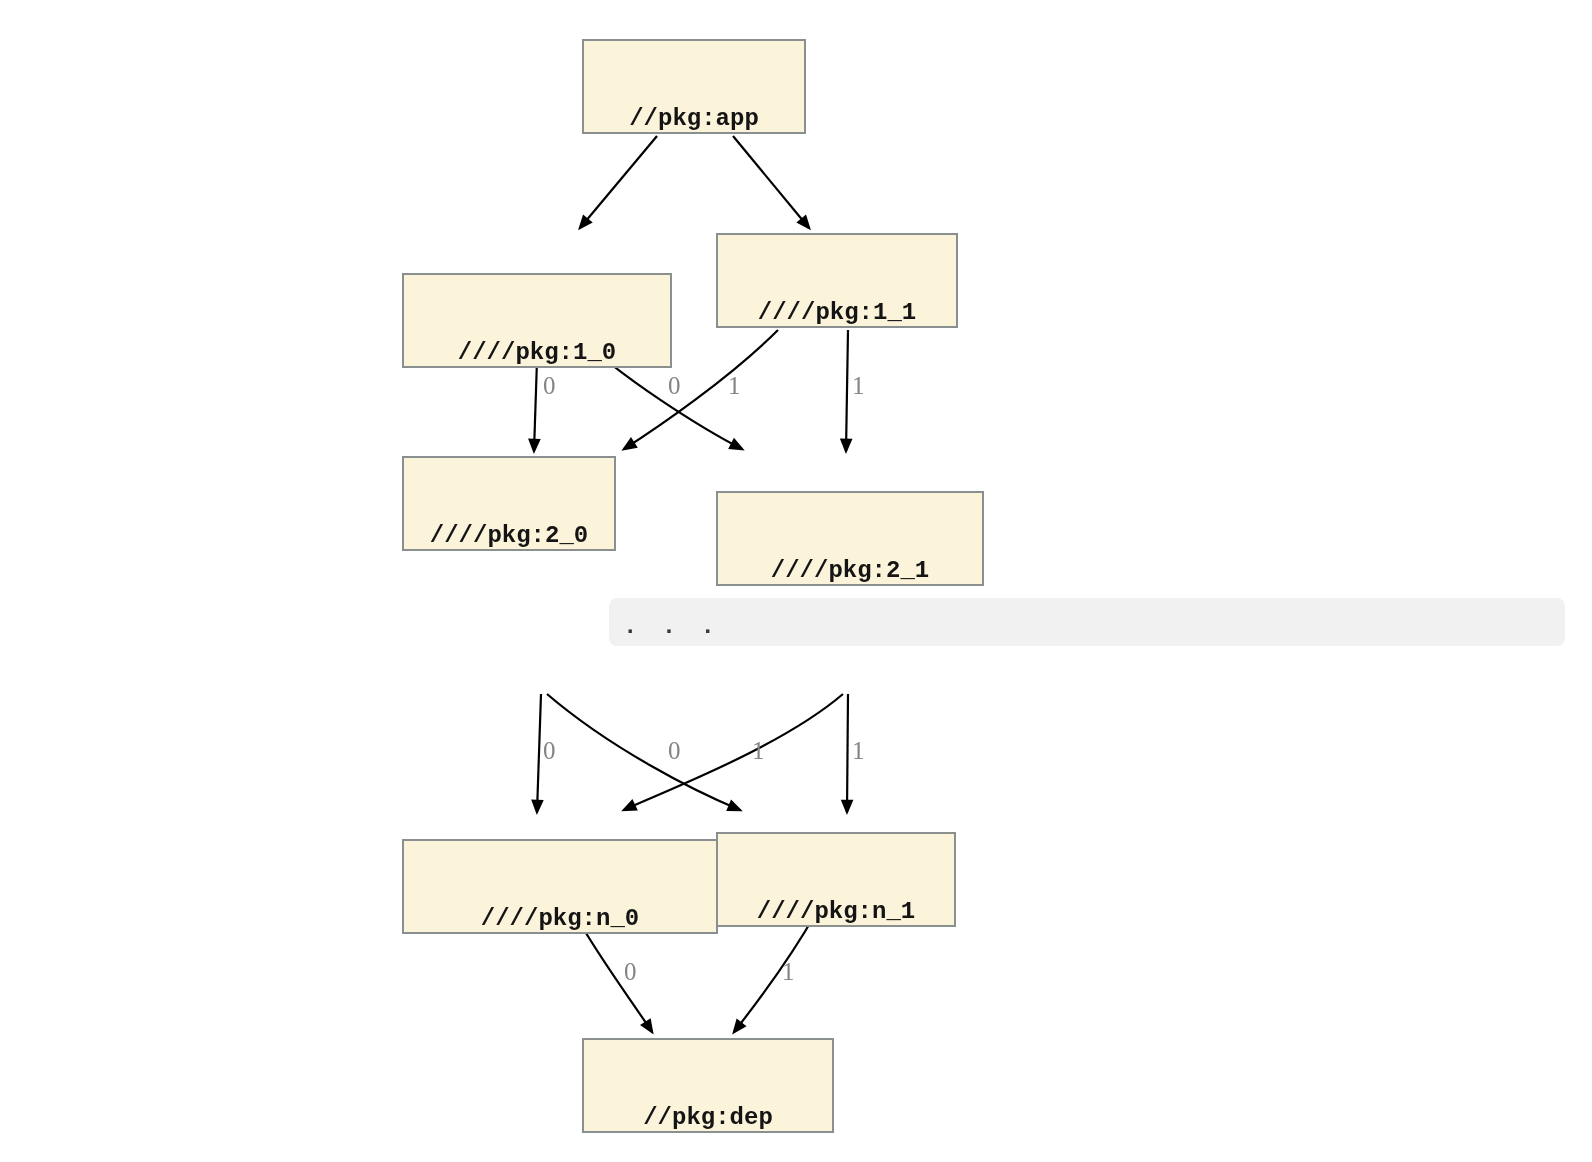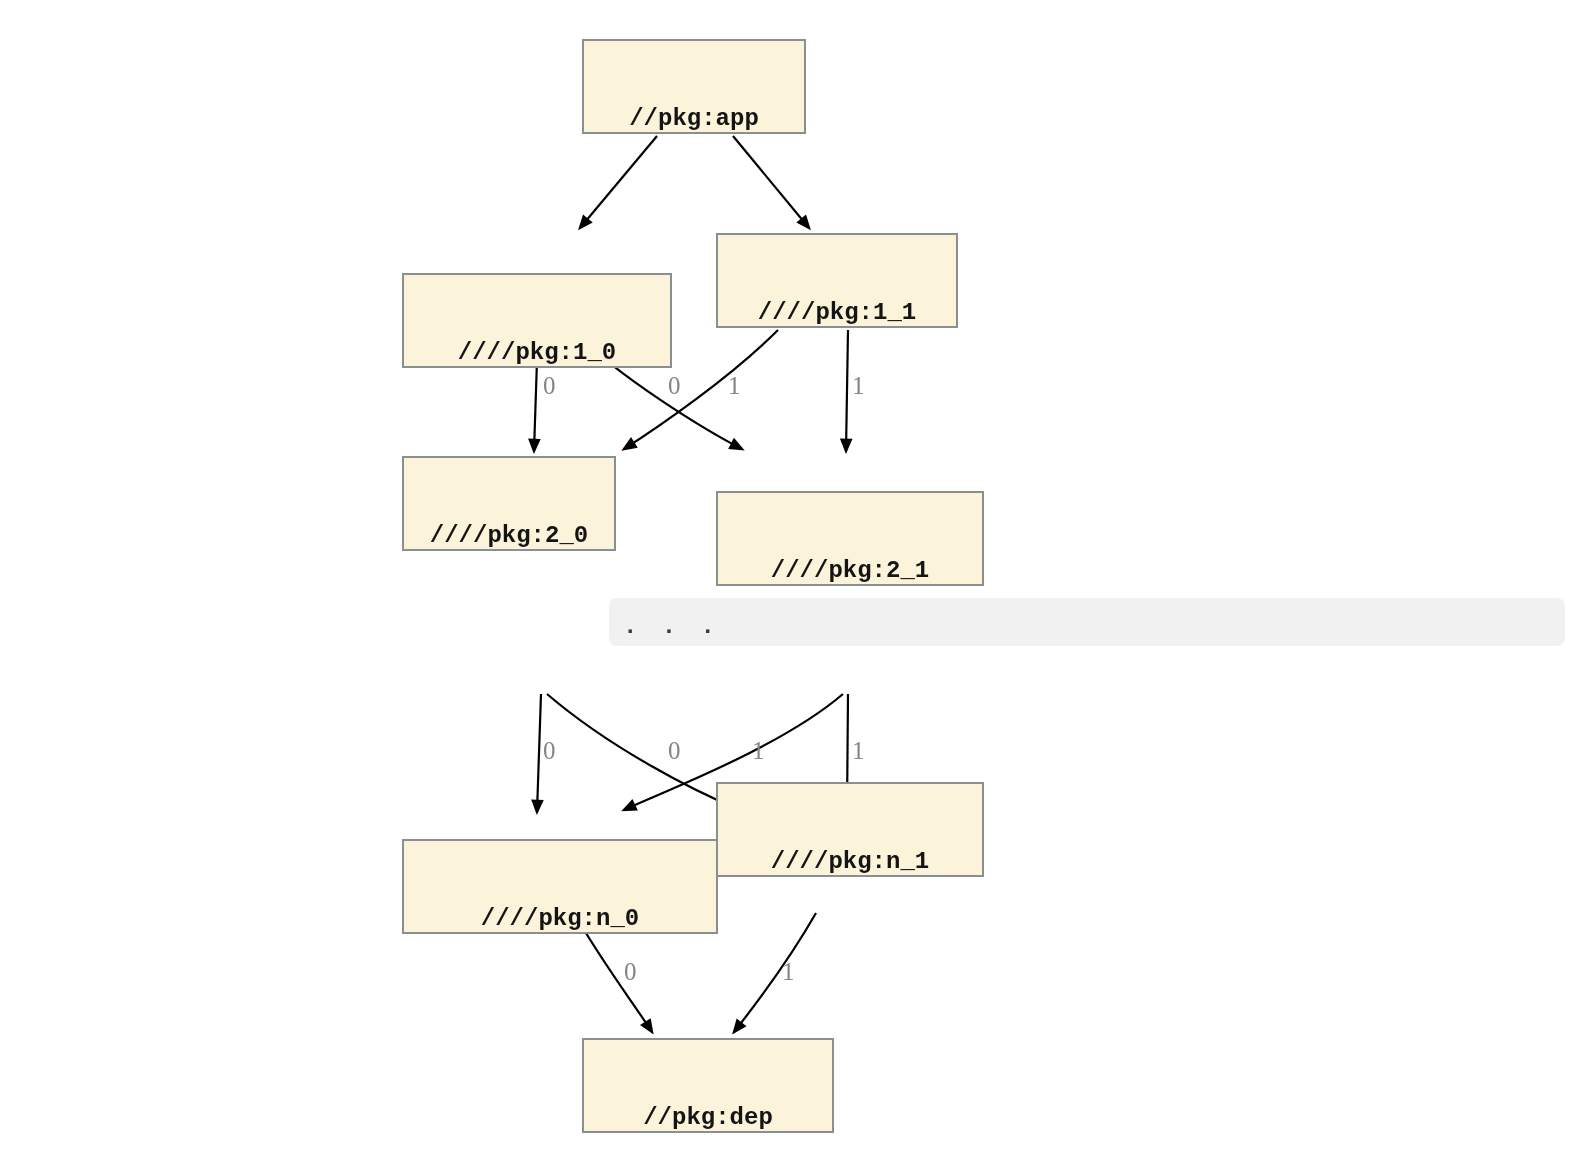--- a/index.html
+++ b/index.html
@@ -117,21 +117,21 @@
   <div class="node" style="left:402px; top:456px; width:214px;">
     <span>////pkg:2_0</span>
   </div>
   <div class="node" style="left:716px; top:456px; width:268px;margin-top:35px;">
     <span>////pkg:2_1</span>
   </div>
 
   <div class="node" style="left:402px; top:839px; width:316px;">
     <span>////pkg:n_0</span>
   </div>
-  <div class="node" style="left:716px; top:782px; width:268px;">
+  <div class="node" style="left:716px; top:832px; width:240px;">
     <span>////pkg:n_1</span>
   </div>
 
   <div class="node" style="left:582px; top:1038px; width:252px;">
     <span>//pkg:dep</span>
   </div>
 
   <span class="elabel" style="left:543px; top:372px;">0</span>
   <span class="elabel" style="left:668px; top:372px;">0</span>
   <span class="elabel" style="left:728px; top:372px;">1</span>

